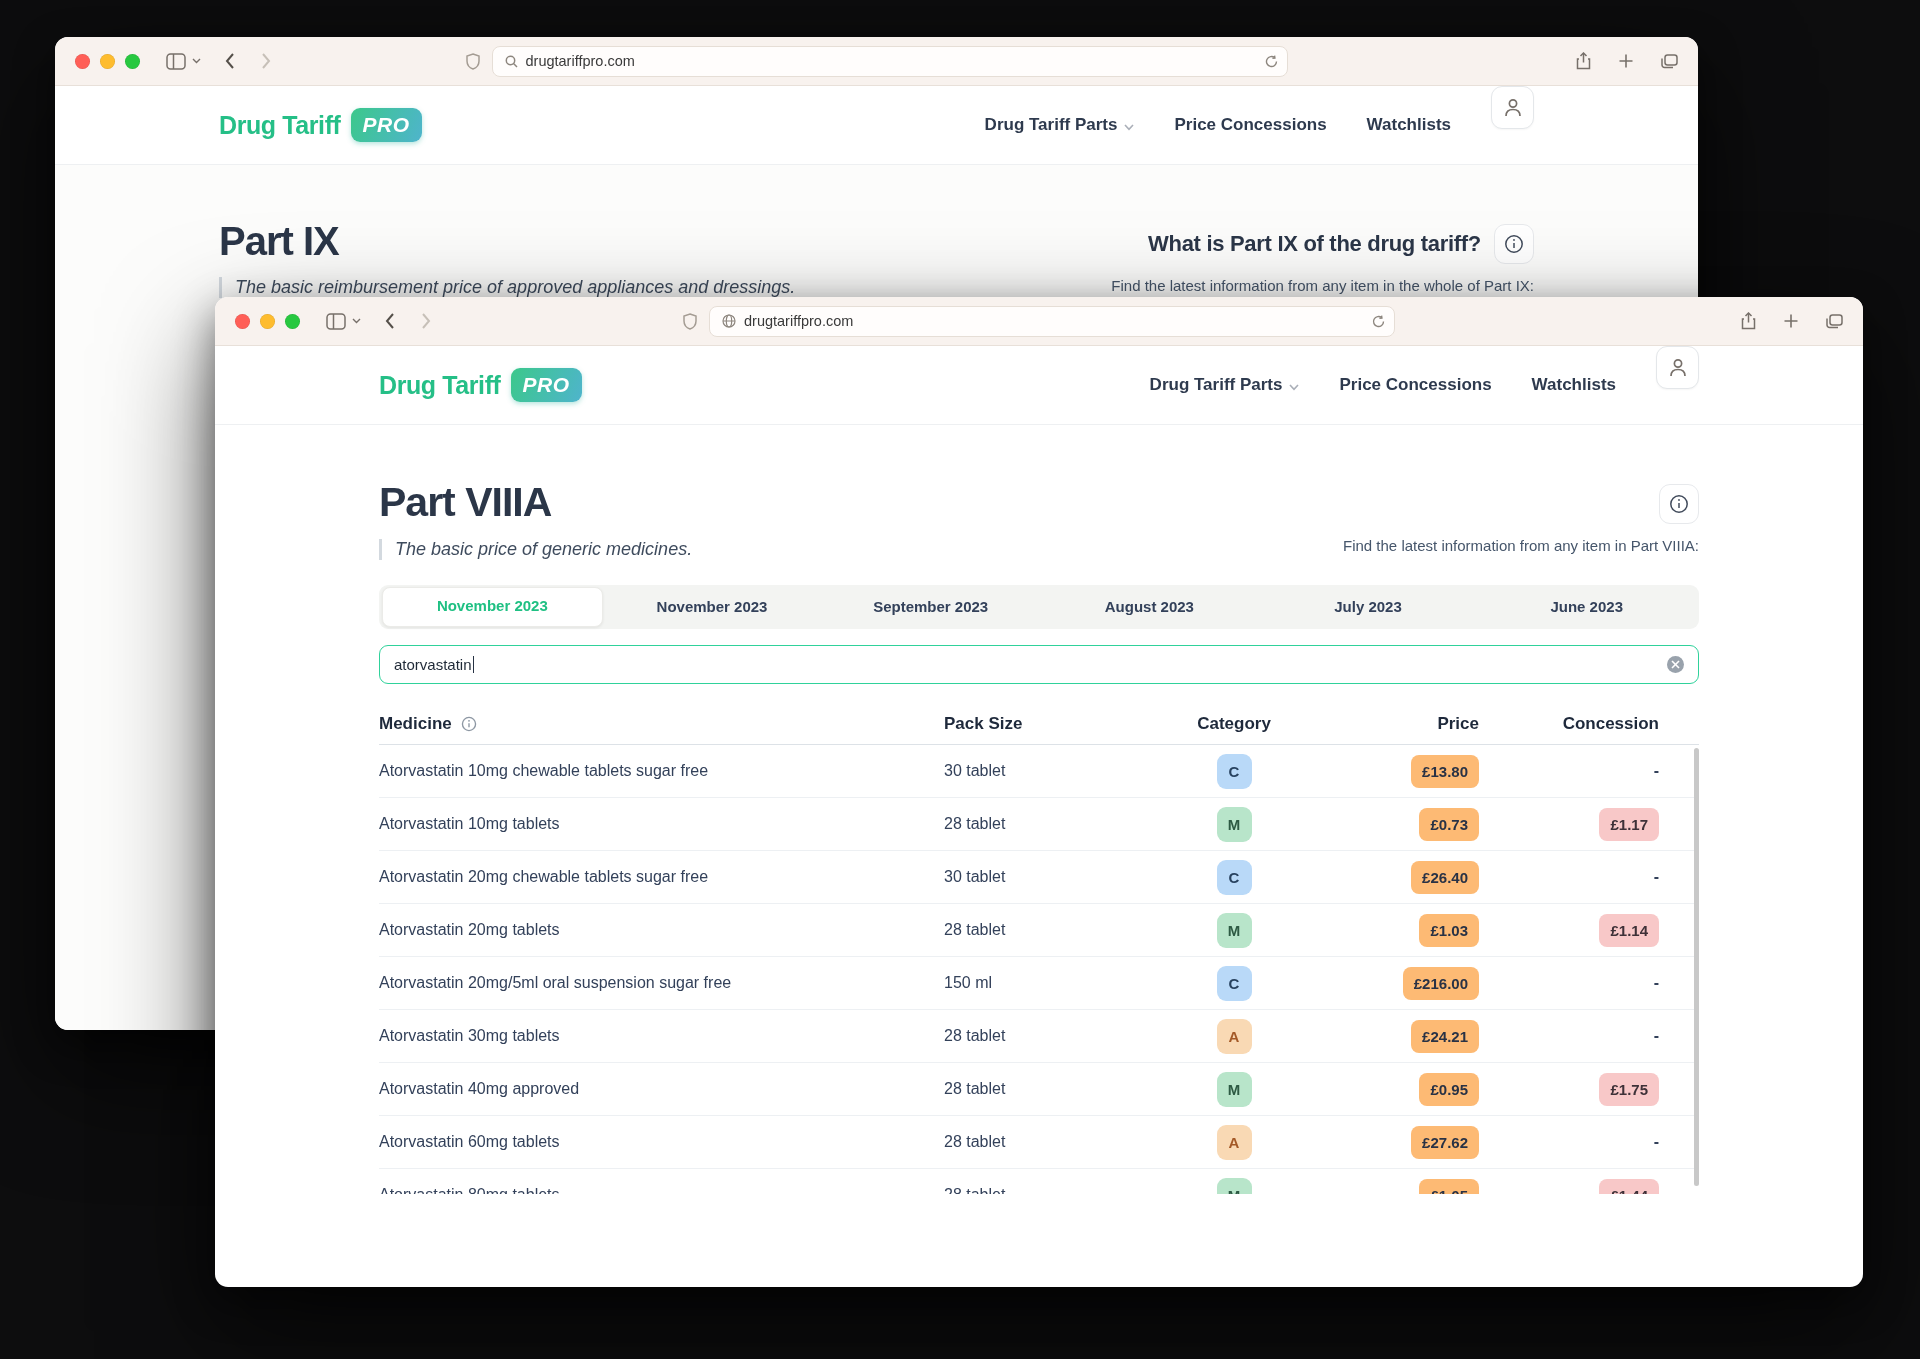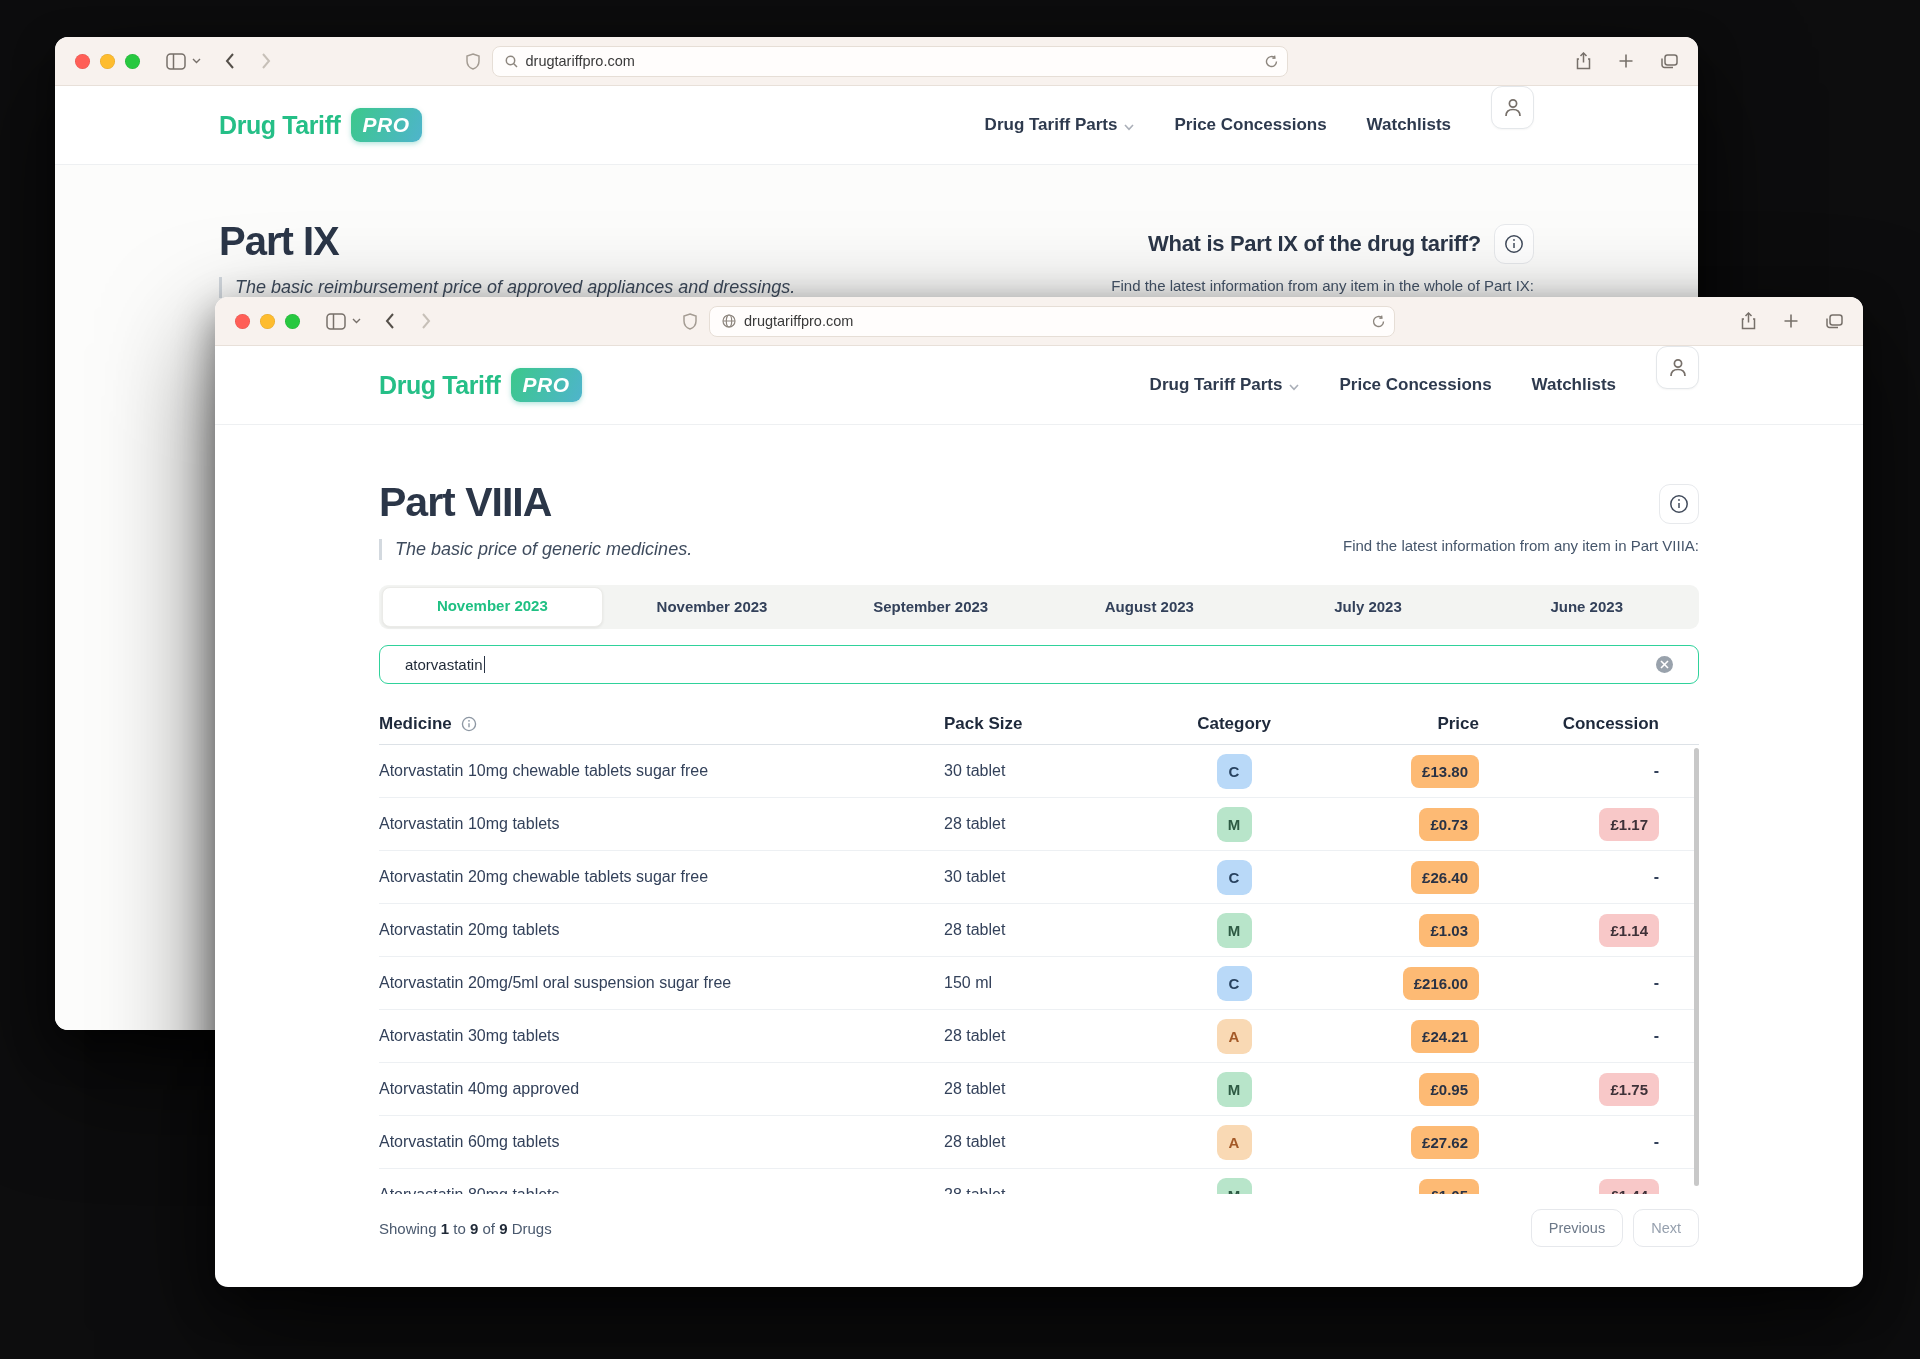--- a/index.html
+++ b/index.html
@@ -94,21 +94,21 @@
     height:38px;line-height:38px;border-radius:8px;cursor:default;
   }
   .tab.active{
     background:#fff;color:#1fc083;border:1px solid #ebebe8;line-height:36px;
     box-shadow:0 1px 3px rgba(0,0,0,.07);
   }
 
   
   .searchbox{
     margin-top:16px;height:37px;border:1.5px solid #2fd29b;border-radius:9px;
-    background:#fff;display:flex;align-items:center;padding:0 25px;
+    background:#fff;display:flex;align-items:center;padding:0 14px;
   }
   .search-text{font-size:15px;color:#1f2937;}
   .caret{display:inline-block;width:1.5px;height:17px;background:#273244;margin-left:1px;vertical-align:-3px;}
   .clear-btn{
     margin-left:auto;width:17px;height:17px;border-radius:50%;background:#99a2ac;
     color:#fff;display:flex;align-items:center;justify-content:center;
   }
 
   
   .table-clip{height:490px;overflow:hidden;position:relative;margin-top:20px;}
@@ -495,29 +495,14 @@
             <div>Atorvastatin 80mg tablets</div>
             <div class="col-pack">28 tablet</div>
             <div class="col-cat"><span class="badge-cat cat-m">M</span></div>
             <div class="col-price"><span class="badge-price">£1.05</span></div>
             <div class="col-con"><span class="badge-con">£1.44</span></div>
           </div>
         </div>
       <div class="scrollbar"></div>
     </div>
 
-    <div class="table-foot">
-      <div class="showing">
-        <span>Showing</span>
-        <b>1</b>
-        <span>to</span>
-        <b>9</b>
-        <span>of</span>
-        <b>9</b>
-        <span>Drugs</span>
-      </div>
-      <div class="pager">
-        <button class="pg-btn pg-prev">Previous</button>
-        <button class="pg-btn pg-next">Next</button>
-      </div>
-    </div>
   </div>
 </div>
 
 </body></html>

